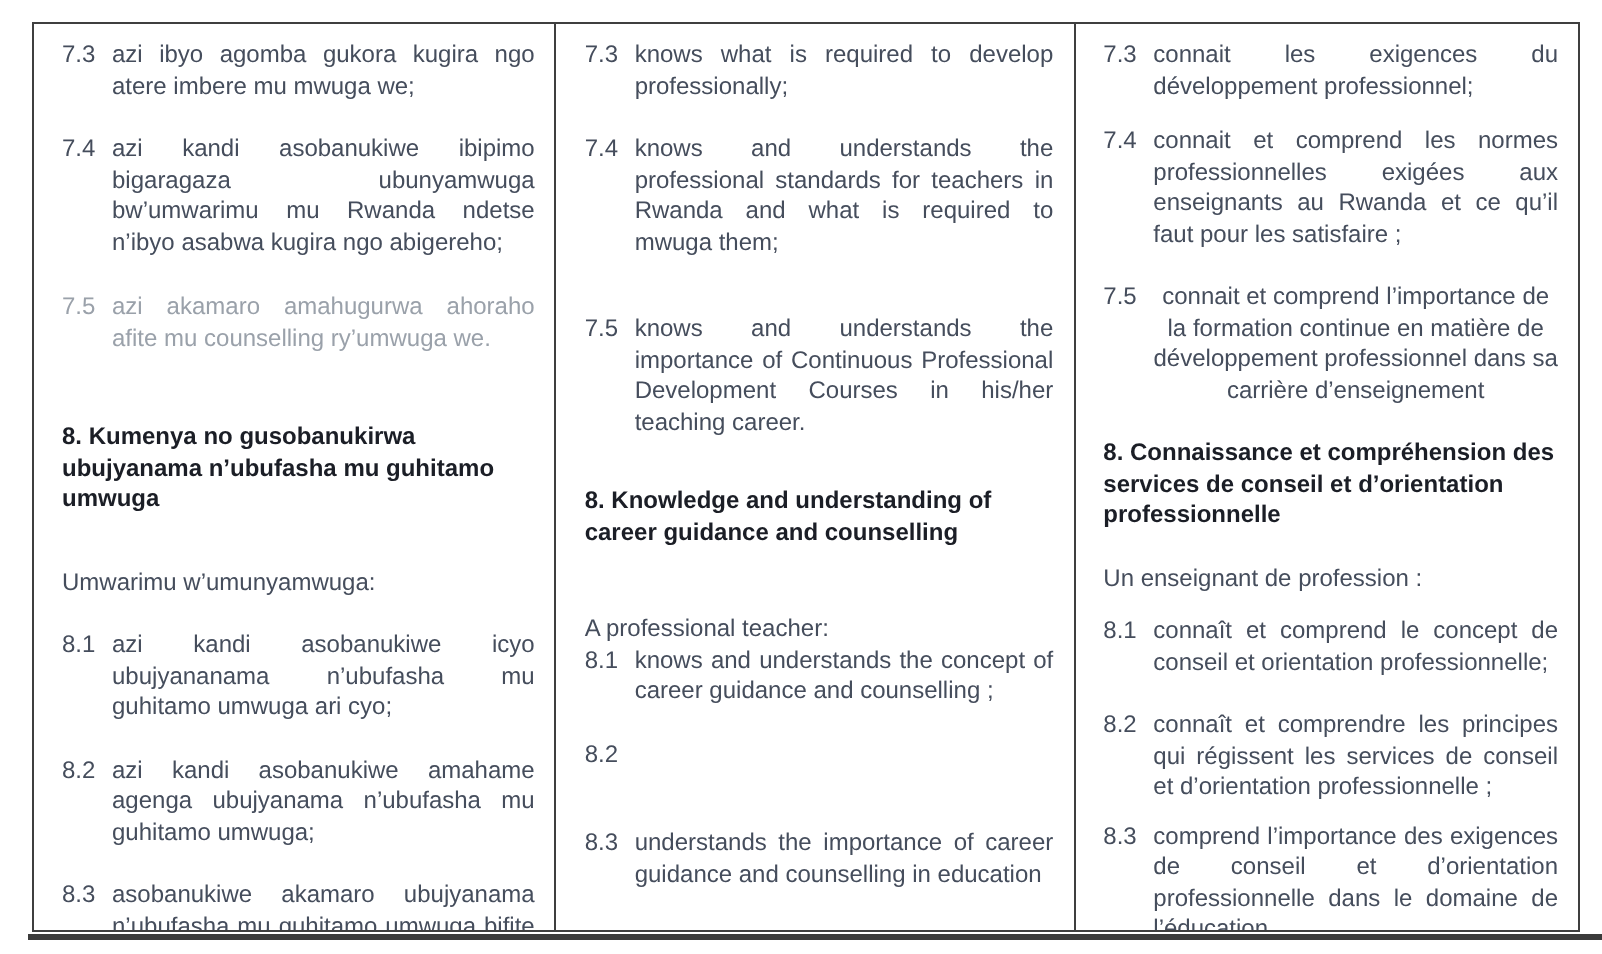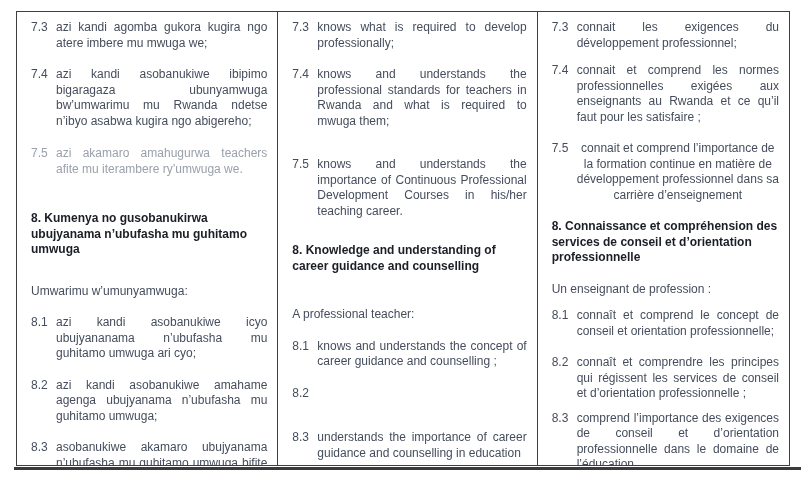--- a/index.html
+++ b/index.html
@@ -59,29 +59,29 @@
 </style>
 </head>
 <body>
 
 <div class="page">
   <div class="trilingual-table">
 
     <div class="col col-1">
       <div class="item">
         <span class="num">7.3</span>
-        <span class="txt">azi kandi agomba gukora kugira ngo atere imbere mu mwuga we;</span>
+        <span class="txt">azi ibyo agomba gukora kugira ngo atere imbere mu mwuga we;</span>
       </div>
       <div class="item" style="margin-bottom:17px">
         <span class="num">7.4</span>
         <span class="txt">azi kandi asobanukiwe ibipimo bigaragaza ubunyamwuga bw’umwarimu mu Rwanda ndetse n’ibyo asabwa kugira ngo abigereho;</span>
       </div>
       <div class="item faded">
         <span class="num">7.5</span>
-        <span class="txt">azi akamaro amahugurwa teachers afite mu iterambere ry’umwuga we.</span>
+        <span class="txt">azi akamaro amahugurwa ahoraho afite mu counselling ry’umwuga we.</span>
       </div>
       <div class="sec-heading">8. Kumenya no gusobanukirwa ubujyanama n’ubufasha mu guhitamo umwuga</div>
       <div class="intro">Umwarimu w’umunyamwuga:</div>
       <div class="item">
         <span class="num">8.1</span>
         <span class="txt">azi kandi asobanukiwe icyo ubujyananama n’ubufasha mu guhitamo umwuga ari cyo;</span>
       </div>
       <div class="item">
         <span class="num">8.2</span>
         <span class="txt">azi kandi asobanukiwe amahame agenga ubujyanama n’ubufasha mu guhitamo umwuga;</span>
@@ -99,21 +99,21 @@
       </div>
       <div class="item" style="margin-bottom:28px">
         <span class="num">7.4</span>
         <span class="txt">knows and understands the professional standards for teachers in Rwanda and what is required to mwuga them;</span>
       </div>
       <div class="item">
         <span class="num">7.5</span>
         <span class="txt">knows and understands the importance of Continuous Professional Development Courses in his/her teaching career.</span>
       </div>
       <div class="sec-heading" style="margin-top:24px">8. Knowledge and understanding of career guidance and counselling</div>
-      <div class="intro" style="margin-top:33px;margin-bottom:16px">A professional teacher:</div>
+      <div class="intro" style="margin-top:33px;margin-bottom:0">A professional teacher:</div>
       <div class="item">
         <span class="num">8.1</span>
         <span class="txt">knows and understands the concept of career guidance and counselling ;</span>
       </div>
       <div class="item" style="margin-bottom:29px">
         <span class="num">8.2</span>
       </div>
       <div class="item">
         <span class="num">8.3</span>
         <span class="txt">understands the importance of career guidance and counselling in education</span>

